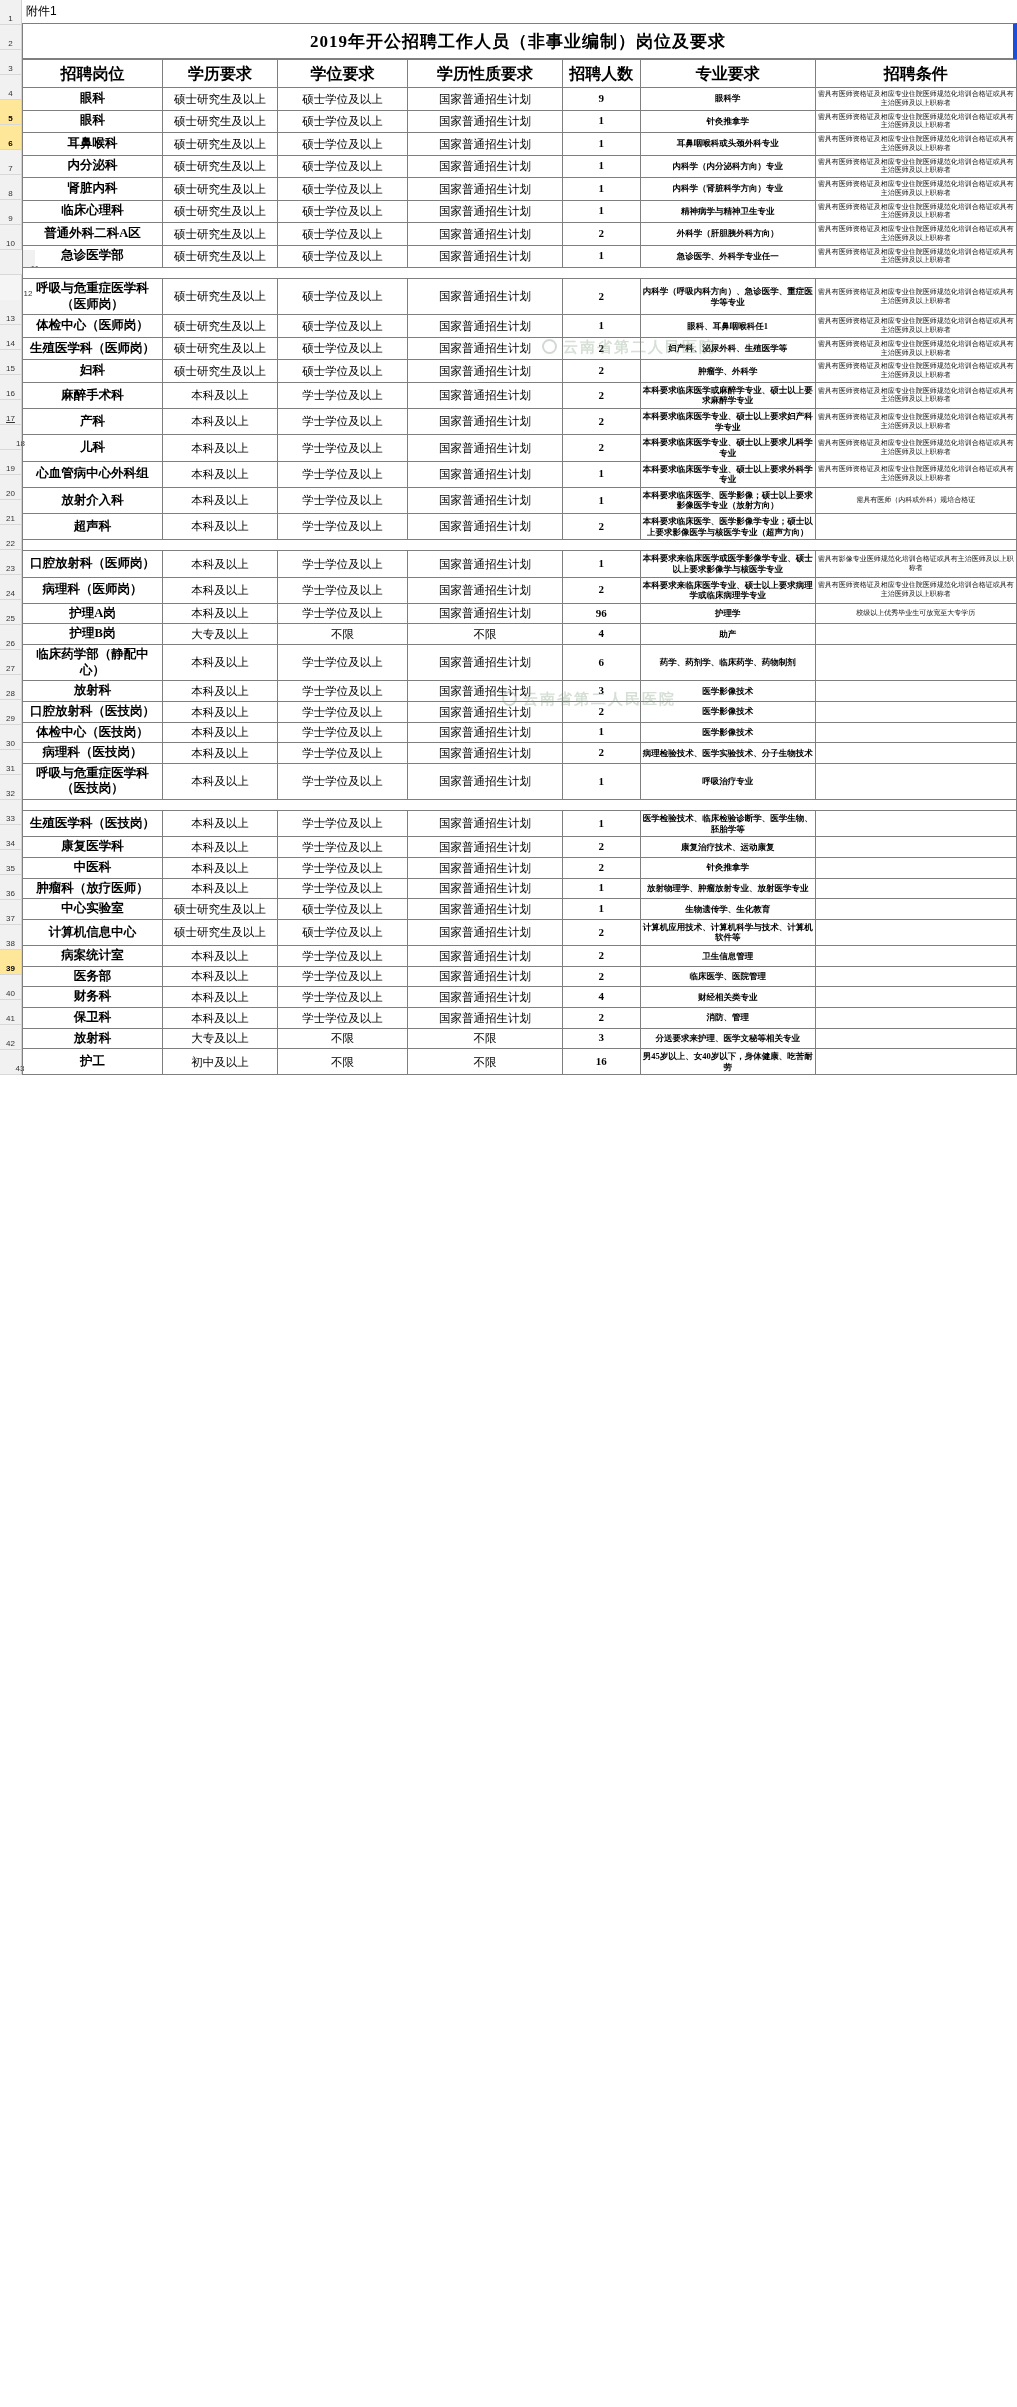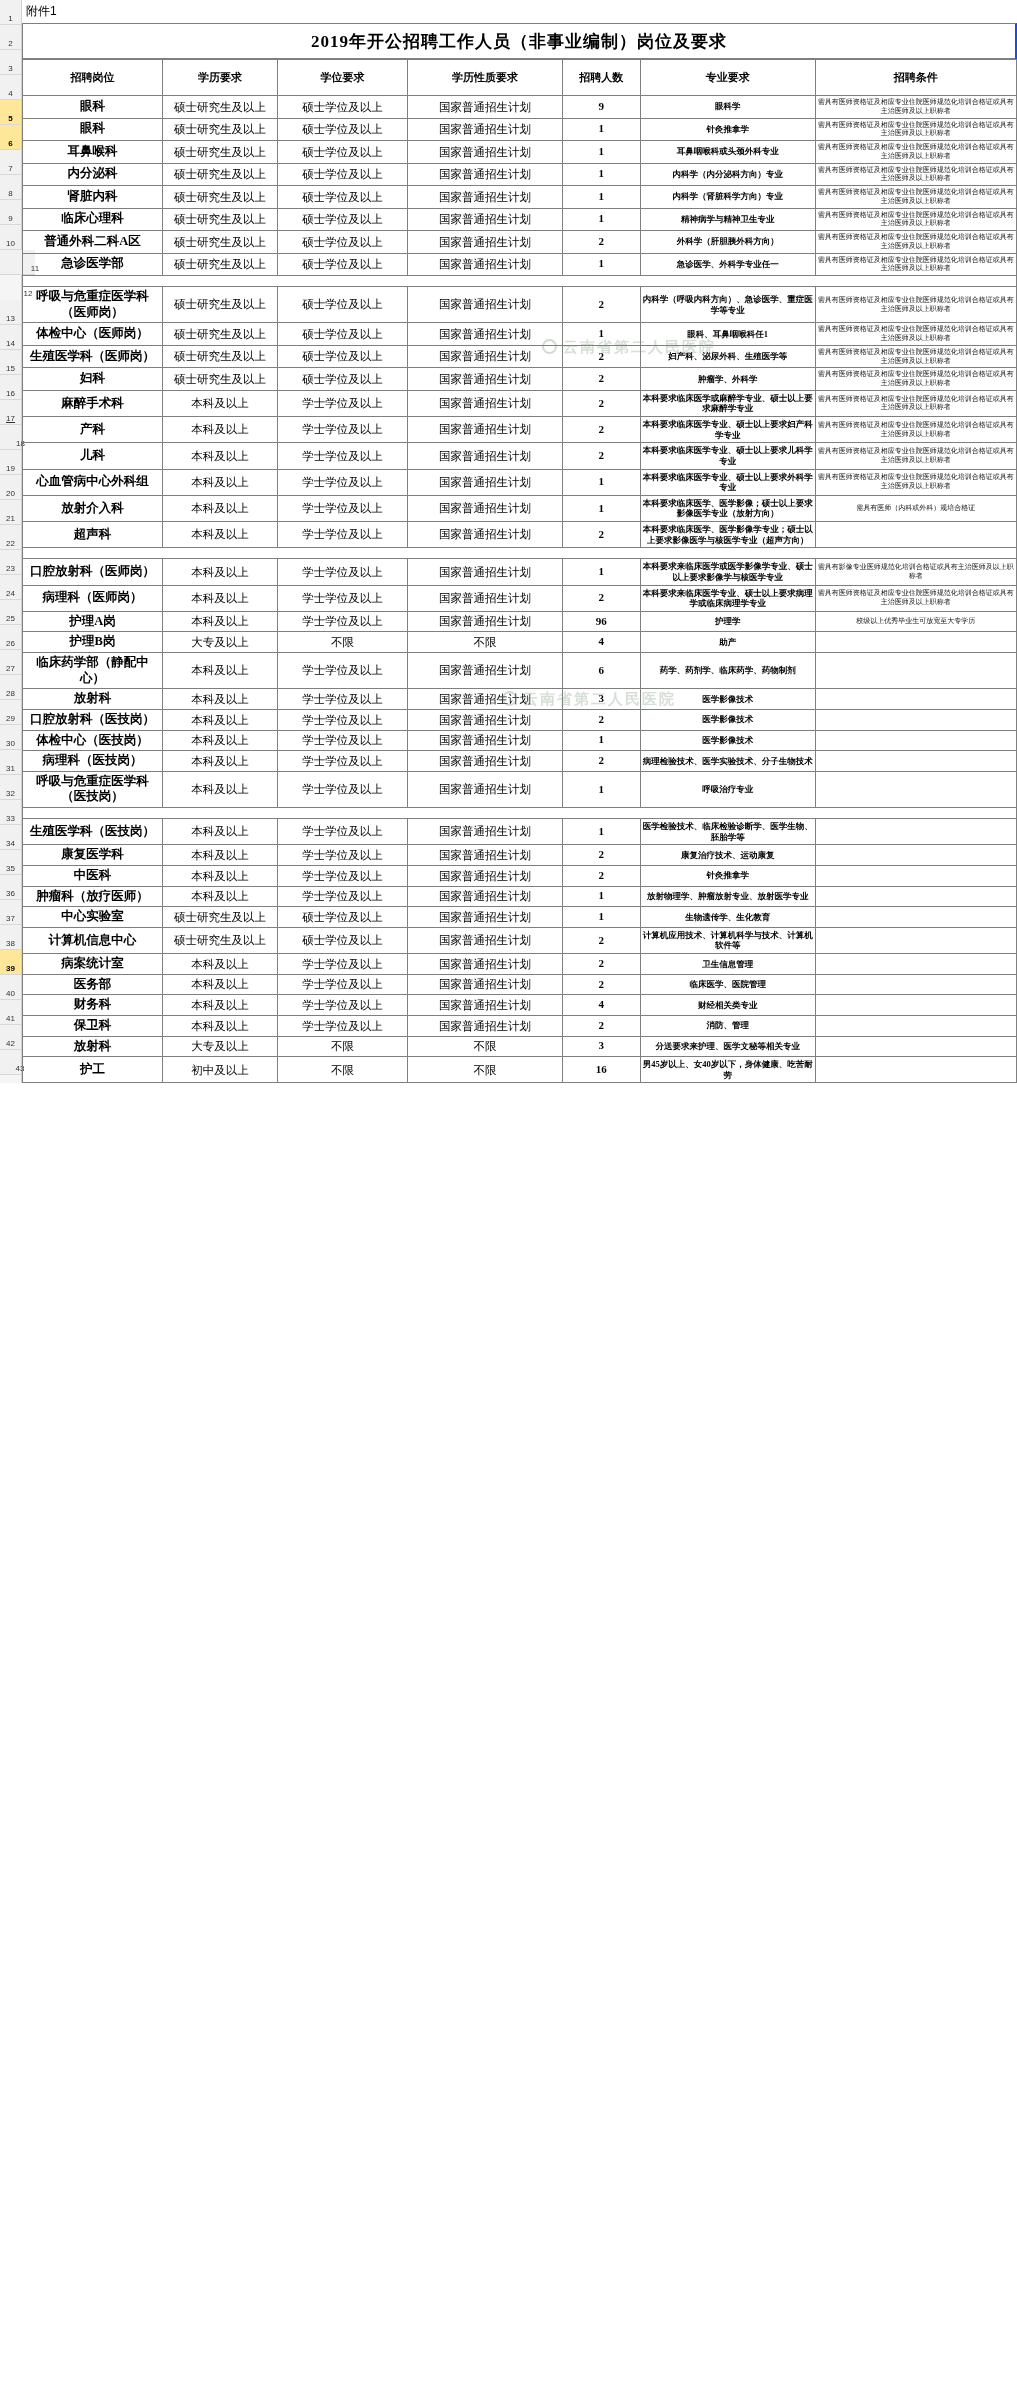--- a/index.html
+++ b/index.html
@@ -37,21 +37,21 @@
 
   .attach {
     font-size:12px;
     padding:3px 0 3px 4px;
     font-family:"Liberation Sans", sans-serif;
   }
   .title-wrap {
     text-align:center;
     border-top:1px solid #7f7f7f;
     border-left:1px solid #7f7f7f;
-    border-right:2px solid #1d4ed8;
+    border-right:4px solid #1d4ed8;
   }
   .title {
     font-size:17px;
     font-weight:bold;
     letter-spacing:1px;
     padding:6px 0 5px 0;
     border-bottom:1px solid #7f7f7f;
   }
 
   table.grid {
@@ -60,23 +60,23 @@
     table-layout:fixed;
   }
   table.grid th, table.grid td {
     border:1px solid #7f7f7f;
     text-align:center;
     vertical-align:middle;
     padding:2px 2px;
     line-height:1.25;
   }
   table.grid th {
-    font-size:11px;
+    font-size:16px;
     font-weight:bold;
-    height:36px;
+    height:28px;
   }
   td.c-post { font-size:12.5px; font-weight:bold; }
   td.c-edu, td.c-deg, td.c-type { font-size:11.5px; }
   td.c-num { font-size:11px; font-weight:bold; }
   td.c-major { font-size:8.5px; font-weight:bold; line-height:1.35; }
   td.c-cond { font-size:7px; line-height:1.3; color:#111; }
 
   
   col.w1 { width:112px; }
   col.w2 { width:92px; }

